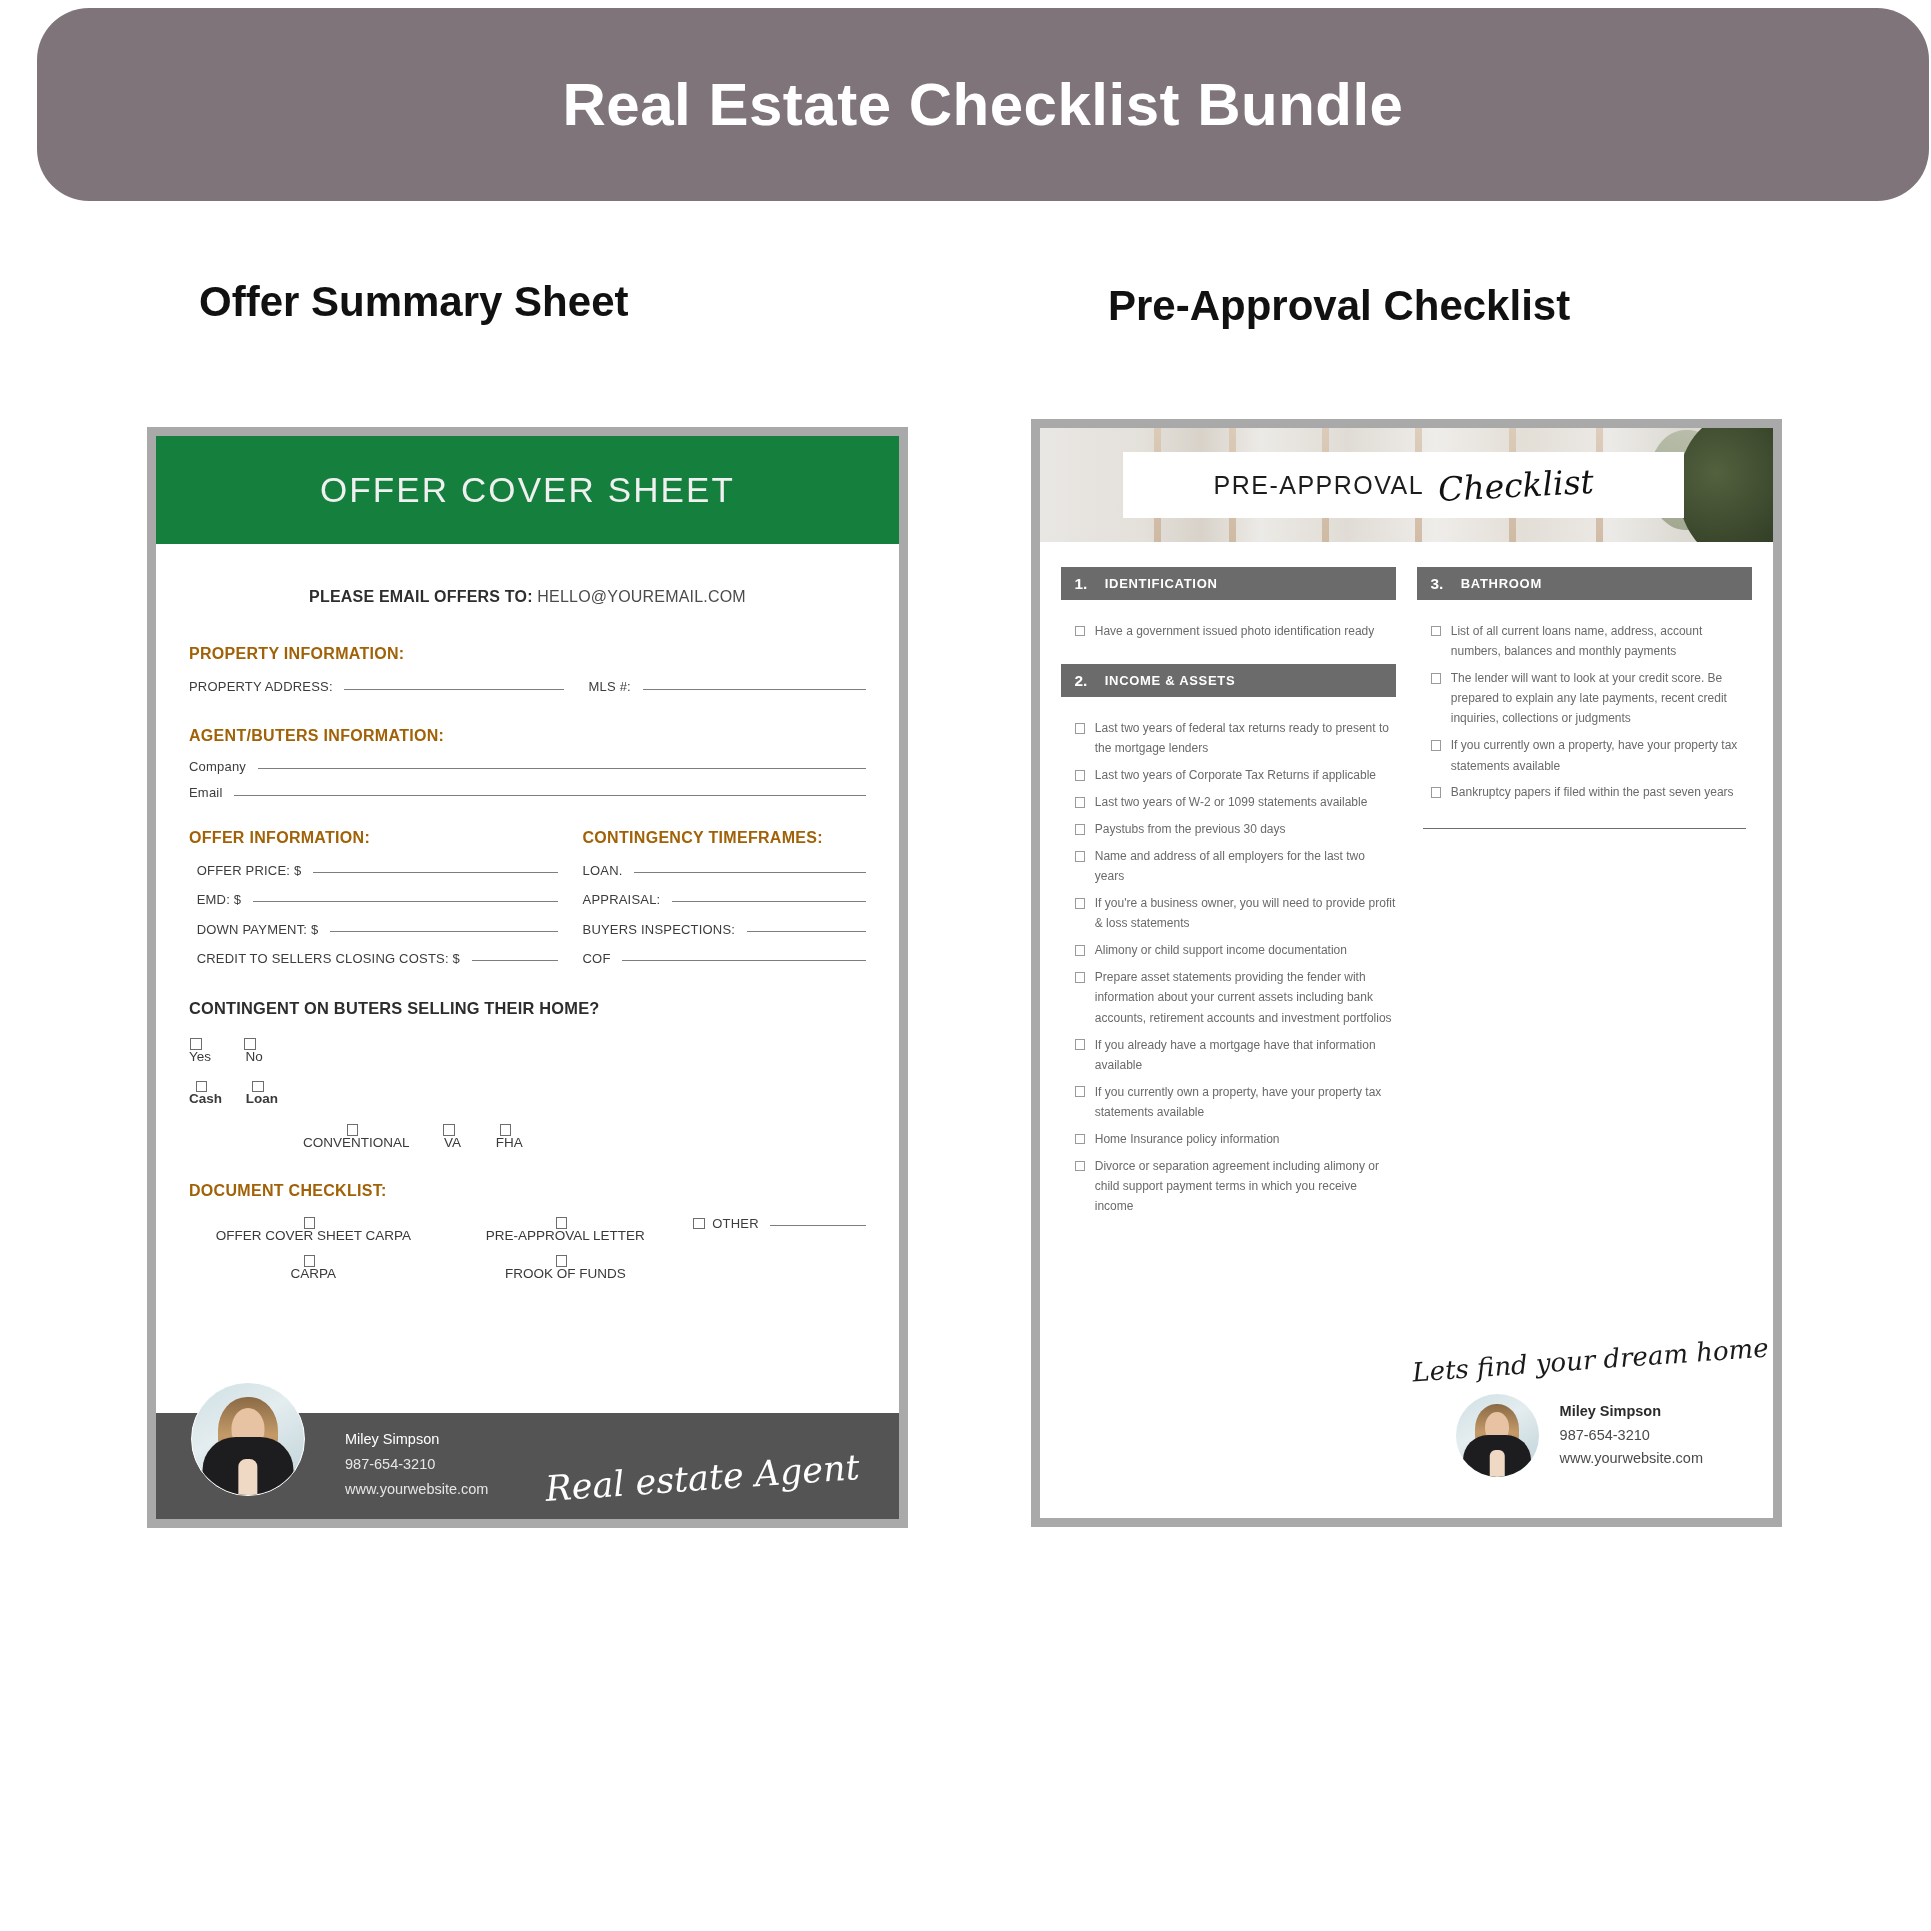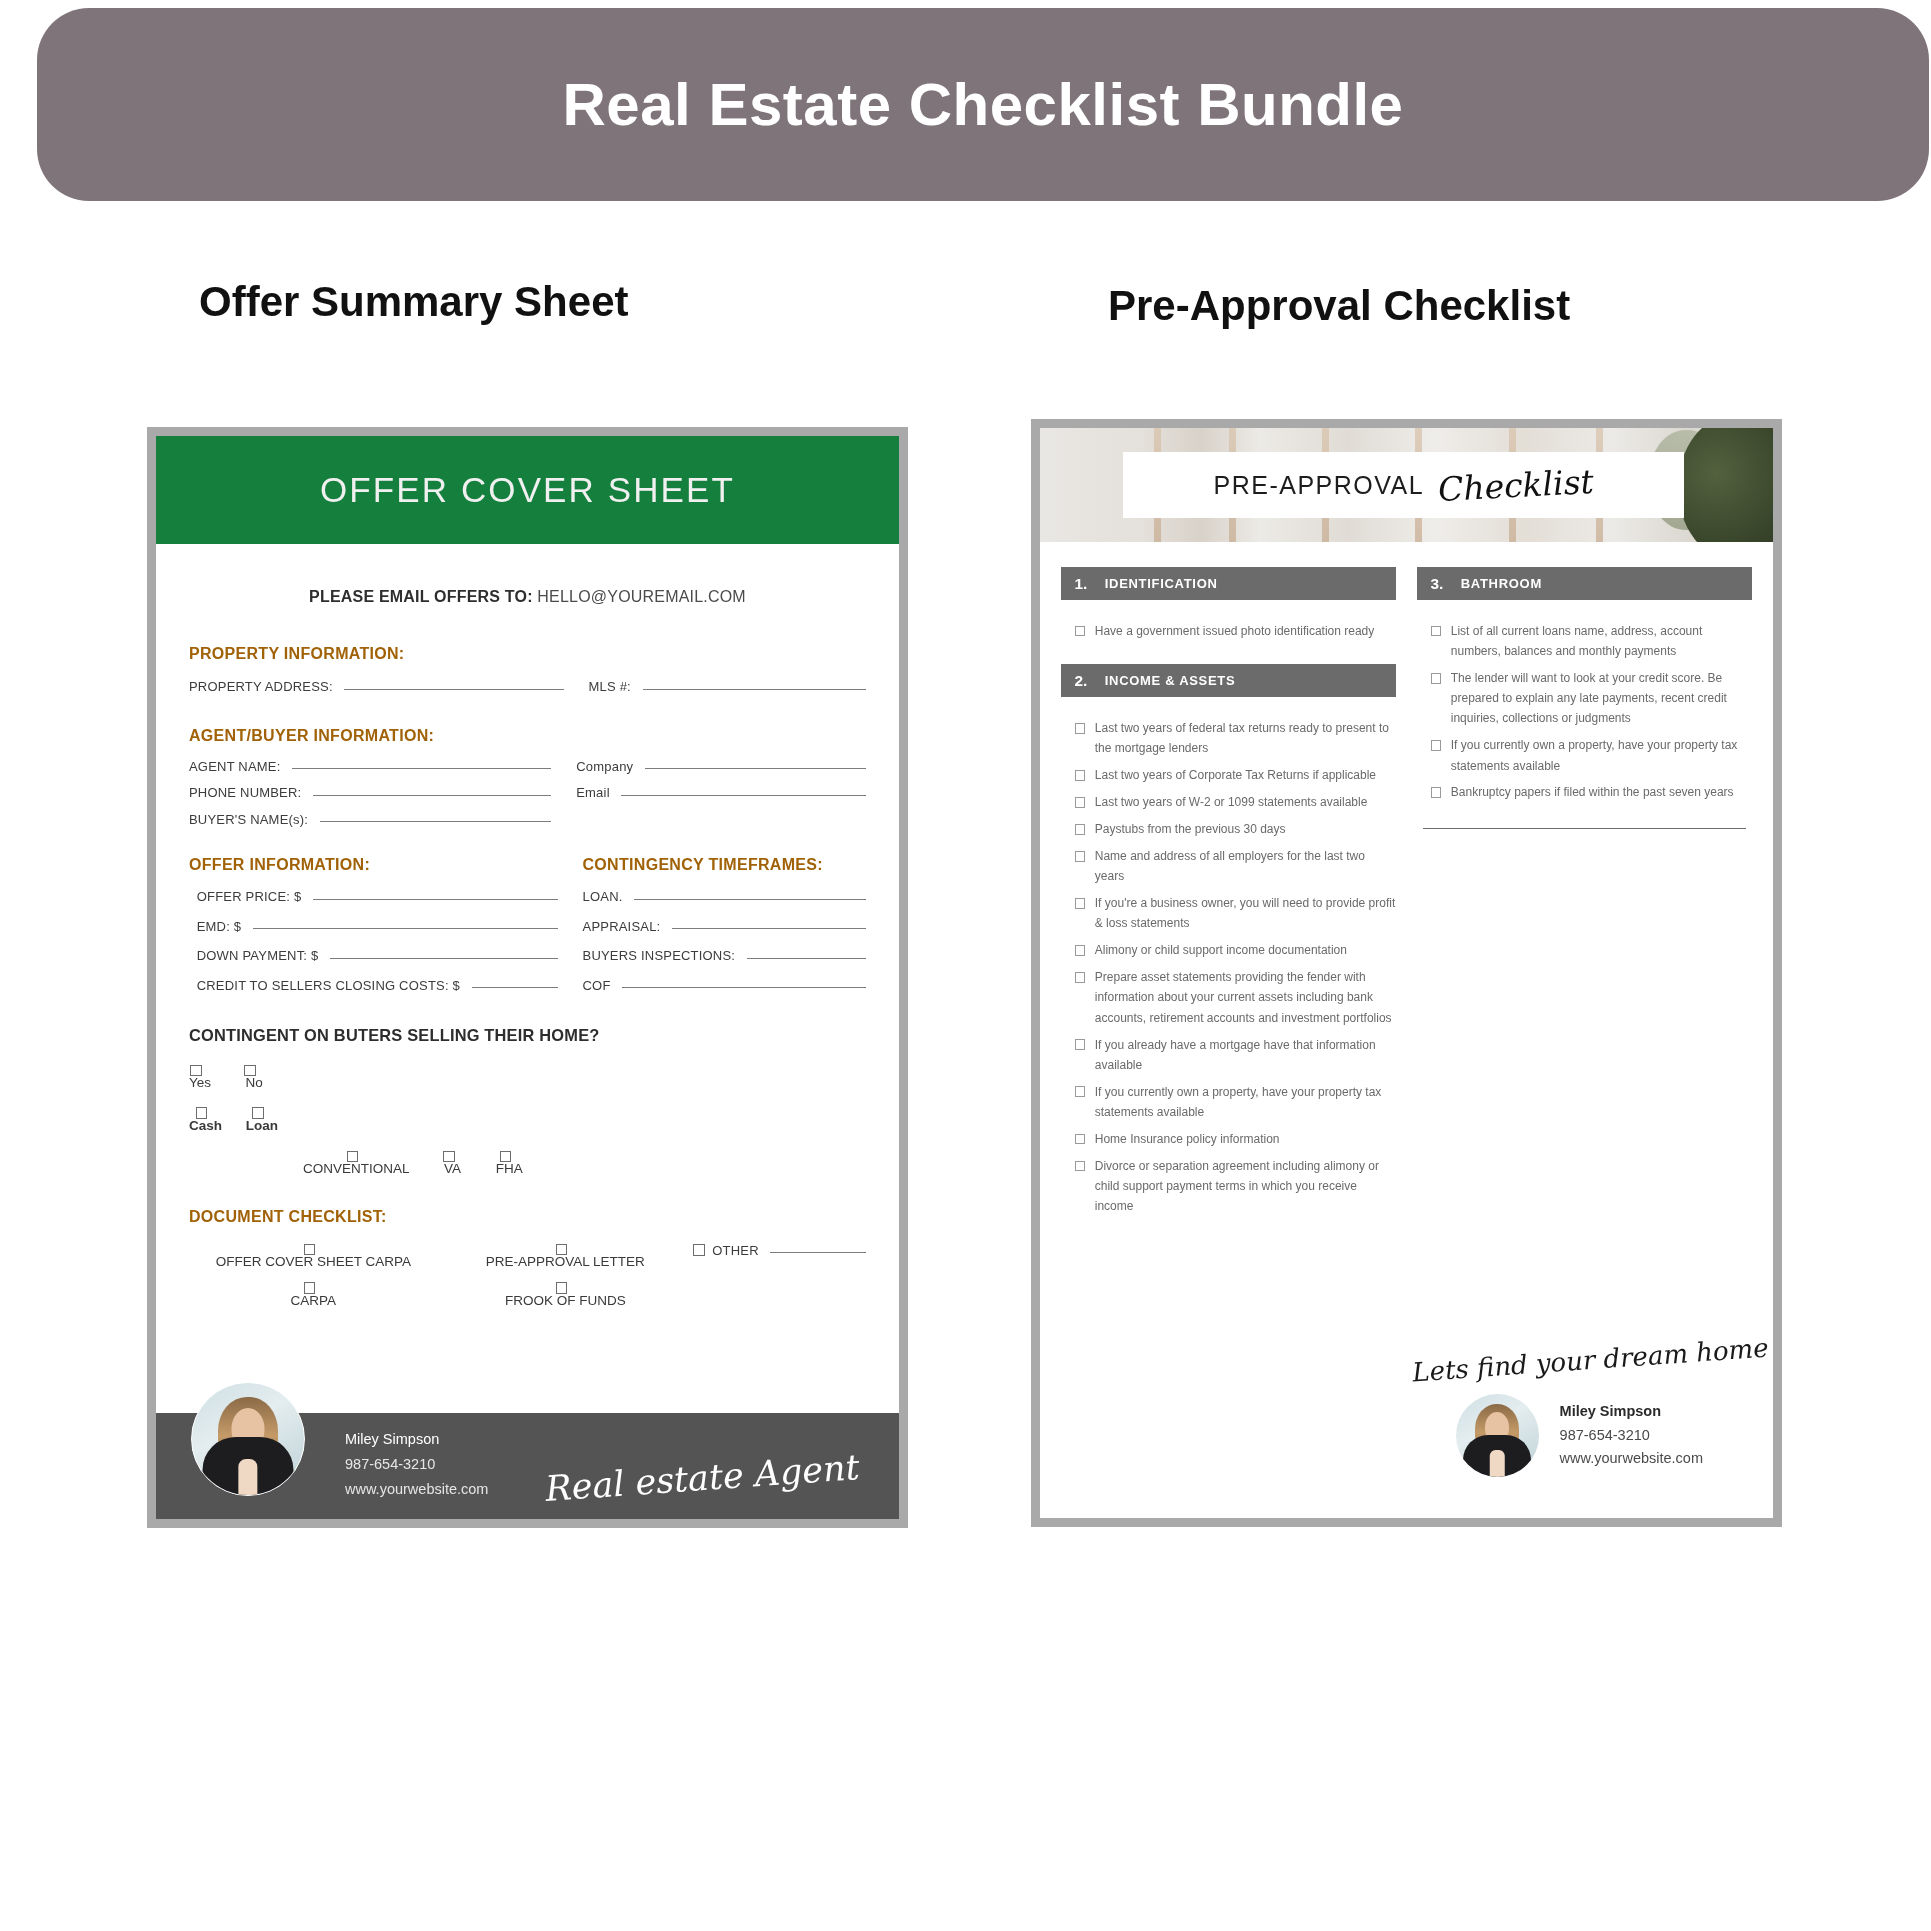--- a/index.html
+++ b/index.html
@@ -296,36 +296,22 @@
           </div>
         </div>
         <div class="col" style="flex:1 1 0;">
           <div class="fld-row">
             <span class="fld-label">MLS #:</span>
             <span class="fld-line"></span>
           </div>
         </div>
       </div>
 
-      <div class="accent-head" style="margin-top:33px;">AGENT/BUYER INFORMATION:</div>
+      <div class="accent-head" style="margin-top:33px;">AGENT/BUTERS INFORMATION:</div>
       <div class="two-col" style="margin-top:13.5px;">
-        <div class="col" style="flex:1.25 1 0;">
-          <div class="fld-row" style="margin-bottom:11.6px;">
-            <span class="fld-label">AGENT NAME:</span>
-            <span class="fld-line"></span>
-          </div>
-          <div class="fld-row" style="margin-bottom:11.6px;">
-            <span class="fld-label">PHONE NUMBER:</span>
-            <span class="fld-line"></span>
-          </div>
-          <div class="fld-row">
-            <span class="fld-label">BUYER'S NAME(s):</span>
-            <span class="fld-line"></span>
-          </div>
-        </div>
         <div class="col" style="flex:1 1 0;">
           <div class="fld-row" style="margin-bottom:11.6px;">
             <span class="fld-label">Company</span>
             <span class="fld-line"></span>
           </div>
           <div class="fld-row">
             <span class="fld-label">Email</span>
             <span class="fld-line"></span>
           </div>
         </div>

